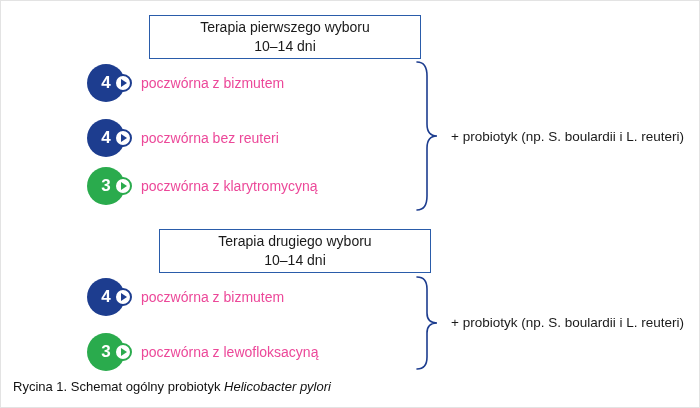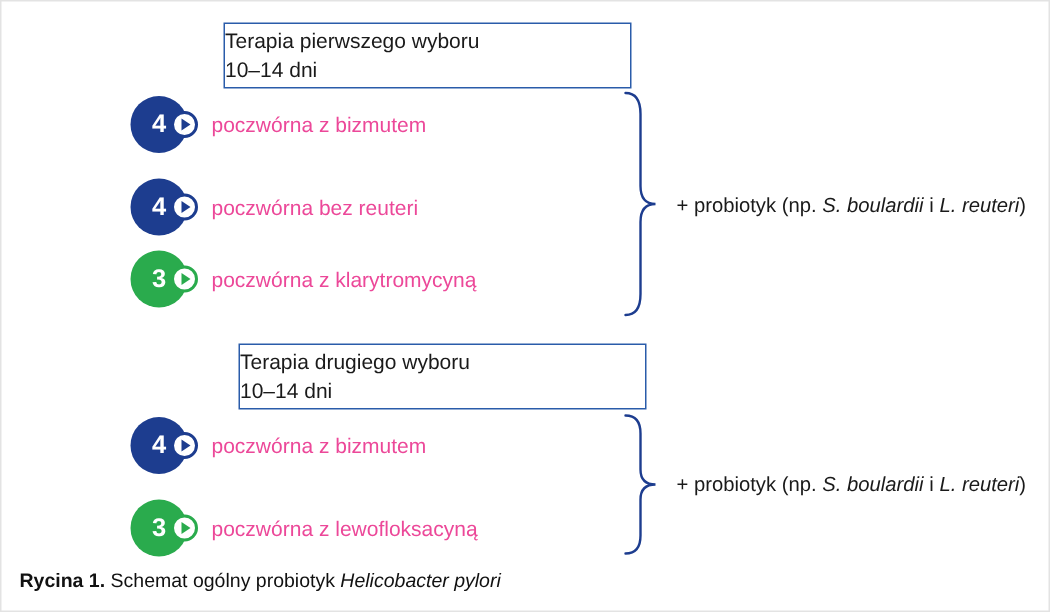--- a/index.html
+++ b/index.html
@@ -2,21 +2,21 @@
 <html><head>
 <meta charset="utf-8">
 <style>
   html,body{margin:0;padding:0;background:#ffffff;}
   body{font-family:"Liberation Sans", sans-serif; color:#1a1a1a;}
   .figure{position:relative;width:700px;height:408px;background:#ffffff;border:1px solid #e3e3e3;box-sizing:border-box;overflow:hidden;}
 
   .title-box{
     position:absolute;left:148px;width:270px;height:42px;
     border:1px solid #2a5caa;background:#ffffff;
-    display:flex;flex-direction:column;justify-content:center;
+    display:flex;flex-direction:column;align-items:center;justify-content:center;
     font-size:14px;line-height:1.35;color:#1a1a1a;
   }
   .title-box .line{white-space:nowrap;}
 
   .therapy-row{position:absolute;display:flex;align-items:center;gap:16px;height:38px;}
 
   .badge{position:relative;width:38px;height:38px;border-radius:50%;
     display:flex;align-items:center;justify-content:center;
     color:#ffffff;font-weight:bold;font-size:17px;flex:0 0 auto;}
   .badge.navy{background:#1d3d8f;}
@@ -31,24 +31,24 @@
     border-style:solid;border-width:4px 0 4px 6px;
     border-color:transparent transparent transparent #1d3d8f;}
   .badge.green .play-tri{border-left-color:#2aab4d;}
 
   .therapy-label{font-size:14px;color:#ec4899;white-space:nowrap;}
 
   .brace{position:absolute;}
   .brace svg{display:block;}
 
   .probiotic{position:absolute;font-size:13.5px;color:#1a1a1a;white-space:nowrap;}
-  .probiotic .it{font-style:italic;}
+  .probiotic .it{}
 
   .caption{position:absolute;left:12px;top:378px;font-size:13px;color:#111111;white-space:nowrap;}
-  .caption .b{font-weight:bold;}
+  .caption .b{font-weight:normal;}
   .caption .it{font-style:italic;}
 </style>
 </head>
 <body>
 
 <div class="figure">
 
   <div class="title-box" style="top:14px;">
     <div class="line">Terapia pierwszego wyboru</div>
     <div class="line">10–14 dni</div>

